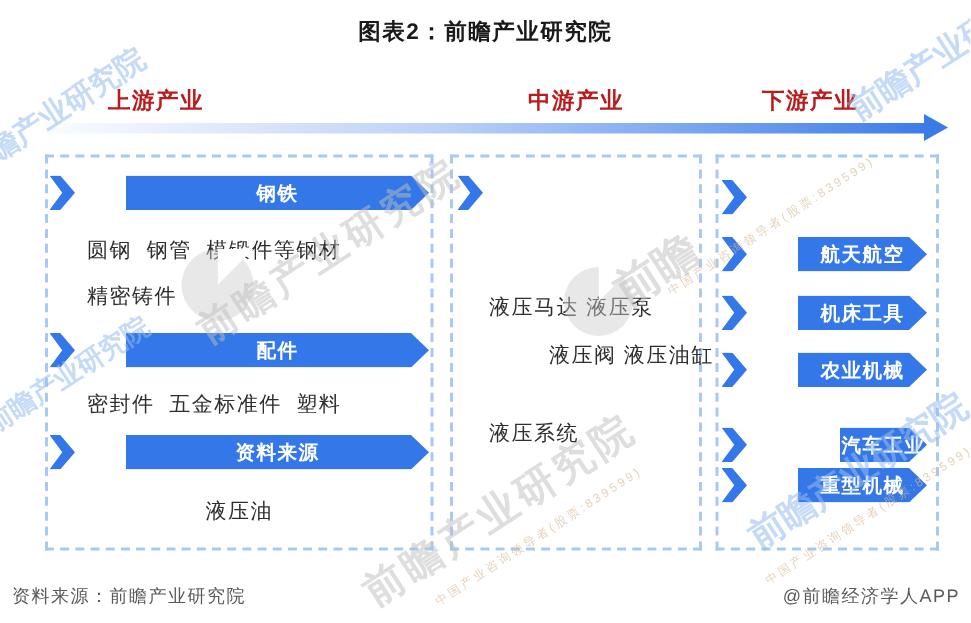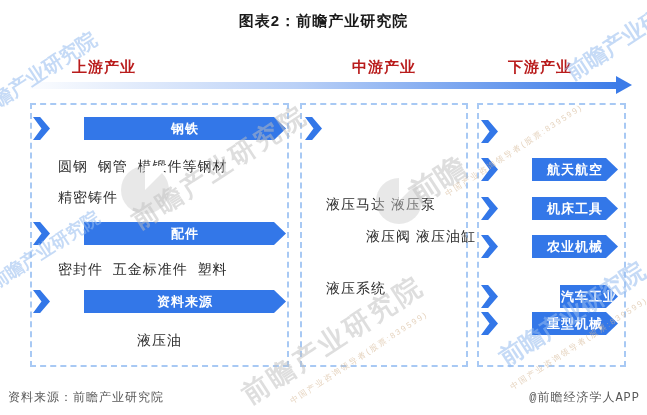--- a/index.html
+++ b/index.html
@@ -30,21 +30,21 @@
   .banner .chev{flex:none;width:17px;margin-right:3px;background:var(--blue);
     clip-path:polygon(0 0,42% 0,100% 50%,42% 100%,0 100%,50% 50%);}
   .banner .bbody{flex:1;background:var(--blue);display:flex;align-items:center;justify-content:center;
     clip-path:polygon(0 0,calc(100% - 12px) 0,100% 50%,calc(100% - 12px) 100%,0 100%);margin-left:31px;}
   .banner .blabel{color:#fff;font-size:13px;font-weight:bold;letter-spacing:1px;}
 
   .txt{position:absolute;font-size:14px;color:#2e2e2e;white-space:pre;letter-spacing:1px;}
   .txt-center{left:0;right:0;text-align:center;}
 
   .footer-src{position:absolute;left:8px;top:389px;font-size:12px;color:#595959;letter-spacing:1px;}
-  .footer-credit{position:absolute;right:7px;top:389px;font-size:12px;color:#595959;letter-spacing:1px;font-family:Liberation Mono, monospace;}
+  .footer-credit{position:absolute;right:7px;top:389px;font-size:12px;color:#595959;letter-spacing:1px;}
 
   .wm{position:absolute;pointer-events:none;z-index:30;white-space:nowrap;
     transform:rotate(-33deg);transform-origin:center;}
   .wm-gray{color:rgba(190,190,190,0.50);font-weight:bold;}
   .wm-blue{color:rgba(150,188,238,0.55);font-weight:bold;}
   .wm-tan{color:rgba(214,185,150,0.65);font-size:8px;letter-spacing:2px;}
   .wm-logo{position:absolute;pointer-events:none;z-index:29;border-radius:50%;
     background:rgba(205,205,205,0.45);}
   .wm-logo::after{content:"";position:absolute;left:50%;top:0;width:50%;height:50%;
     background:#fff;clip-path:polygon(0 100%,100% 0,0 0);}

